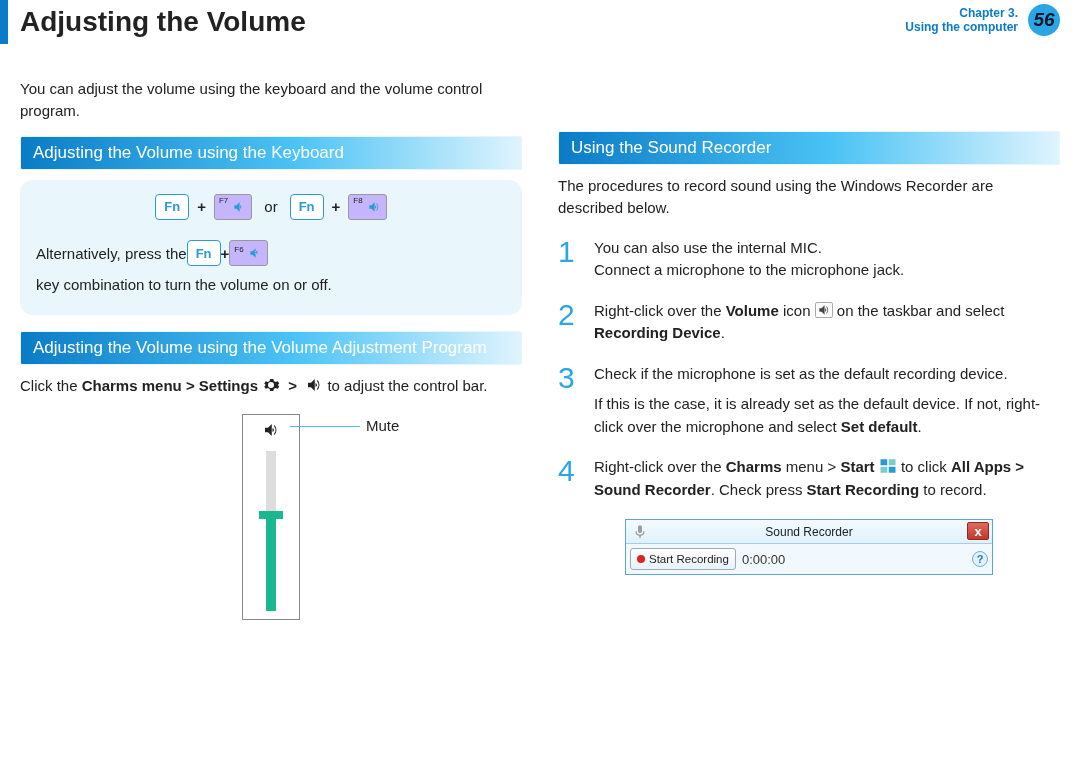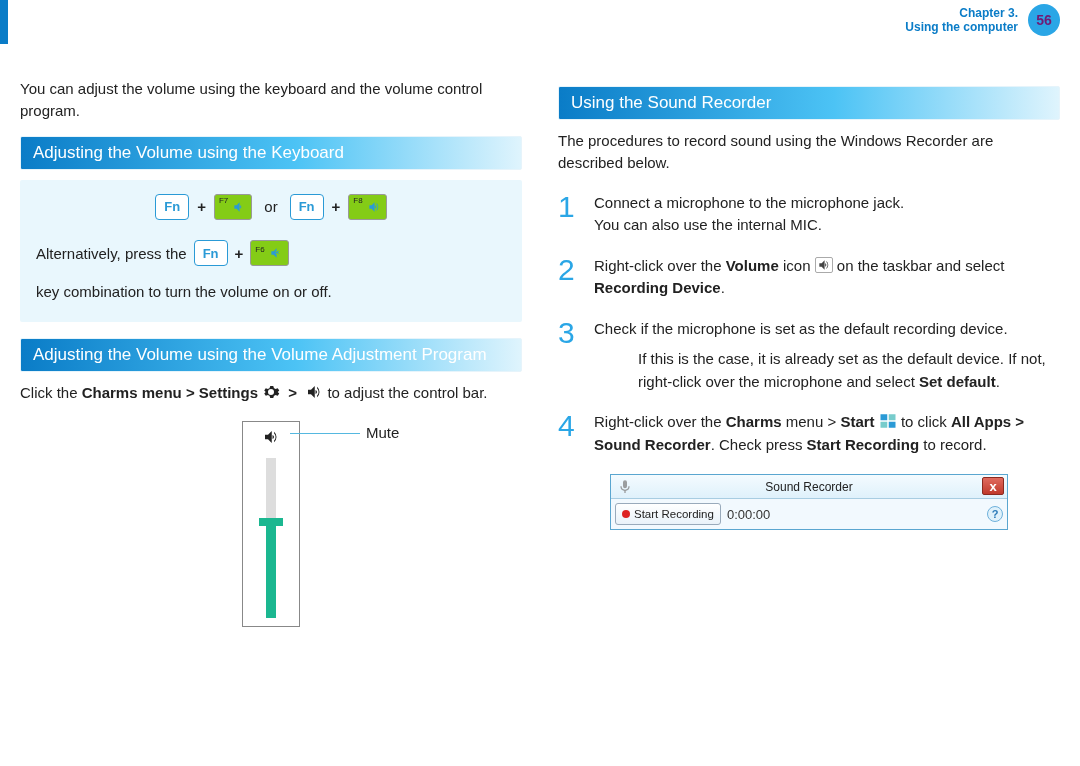--- a/index.html
+++ b/index.html
@@ -41,48 +41,50 @@
     font-size: 12px;
     color: #0a7cc7;
     font-weight: 600;
   }
   .header-right .lines { text-align: right; line-height: 14px;}
   .pagebadge {
     width: 32px;
     height: 32px;
     border-radius: 50%;
     background: #2aa6e6;
-    color: #701a75;
+    color: #0f172a;
     display: flex;
     align-items: center;
     justify-content: center;
     font-weight: 700;
-    font-size: 14px;
+    font-size: 19px;
+    font-style: italic;
   }
   .cols {
     display: flex;
     gap: 36px;
     padding: 0 20px;
+    align-items: center;
   }
   .col { flex: 1; min-width: 0; }
   .section-bar {
     background: linear-gradient(90deg, #0a7cc7 0%, #4cc3f5 55%, #dff4fd 100%);
     color: #fff;
     font-weight: 400;
     font-size: 17px;
     padding: 6px 12px;
     border-radius: 2px;
     margin: 14px 0 10px 0;
     border: 1px solid #e6f4fb;
   }
   p { margin: 6px 0 10px 0; line-height: 1.45; }
   .infobox {
     background: #e9f7fd;
     padding: 14px 16px 14px 16px;
-    border-radius: 2px;
+    border-radius: 13px;
     margin: 10px 0 16px 0;
   }
   .key-row {
     display: flex;
     align-items: center;
     gap: 8px;
     justify-content: center;
     margin-bottom: 18px;
   }
   .fn {
@@ -95,32 +97,32 @@
     background: #fff;
     border-radius: 4px;
     height: 26px;
     padding: 0 8px;
     font-size: 13px;
   }
   .fkey {
     display: inline-flex;
     align-items: center;
     border: 1px solid #999;
-    background: #84cc16;
+    background: #c4b5fd;
     border-radius: 3px;
     height: 26px;
     padding: 0 4px;
     gap: 3px;
     font-size: 9px;
   }
   .fkey .ft { font-size: 8px; align-self:flex-start; margin-top:1px;}
   .snd-icon { width: 16px; height: 14px; }
   .plus { font-weight: 600; }
   .or-word { font-size: 15px; margin: 0 4px;}
-  .alt-row { display: flex; flex-wrap: wrap; align-items: center; gap: 7px; line-height: 2.1; }
+  .alt-row { display: flex; flex-wrap: wrap; align-items: center; gap: 0; line-height: 2.1; }
   .bold { font-weight: 700; }
   .gear-svg, .vol-svg, .win-svg { width: 18px; height: 18px; vertical-align: -3px;}
   .gt { margin: 0 4px; font-weight:600;}
   
   .vol-wrap { display:flex; justify-content:center; margin-top: 18px; text-decoration: underline;}
   .vol-panel {
     position: relative;
     border: 1.5px solid #888;
     width: 58px;
     height: 206px;
@@ -174,21 +176,21 @@
     font-weight: 300;
     color: #2aa6e6;
     line-height: 1;
     min-width: 24px;
   }
   .steptxt { flex:1; line-height:1.5;}
   .small-vol { width:18px; height:16px; vertical-align:-2px; border:1px solid #aaa; border-radius:2px; padding:0 1px;}
   
   .rec-wrap { display:flex; justify-content:center; margin-top: 4px;}
   .rec-win {
-    width: 398px;
+    width: 368px;
     border: 1px solid #5aa6d0;
     background: #fff;
     font-size: 12px;
   }
   .rec-title {
     position: relative;
     background: linear-gradient(#f4fbff,#dff1fb);
     height: 24px;
     display:flex; align-items:center; justify-content:center;
     border-bottom:1px solid #a8cde2;
@@ -226,20 +228,21 @@
     color:#2a7ab8;display:flex;align-items:center;justify-content:center;
     font-size:11px;font-weight:700;
   }
   .mic-icon{position:absolute;left:6px;top:4px;width:16px;height:16px;opacity:.8;}
 </style>
 </head>
 <body>
 <div class="page">
 
 <div class="header">
+  <span class="title">Adjusting the Volume</span>
   <div class="header-right">
     <div class="lines">
       <div>Chapter 3.</div>
       <div>Using the computer</div>
     </div>
     <div class="pagebadge">56</div>
   </div>
 </div>
 
 <div class="cols">
@@ -319,39 +322,39 @@
   </div>
 
   <div class="col">
     <div class="section-bar">Using the Sound Recorder</div>
     <p>The procedures to record sound using the Windows Recorder are described below.</p>
 
     <div class="steps">
       <div class="step">
         <div class="stepnum">1</div>
         <div class="steptxt">
+          <div>You can also use the internal MIC.</div>
           <div>Connect a microphone to the microphone jack.</div>
-          <div>You can also use the internal MIC.</div>
         </div>
       </div>
 
       <div class="step">
         <div class="stepnum">2</div>
         <div class="steptxt">
           <span>Right-click over the </span><span class="bold">Volume</span><span> icon </span><svg class="small-vol" viewBox="0 0 24 24">
                 <path fill="#444" d="M4 9v6h4l5 5V4L8 9H4zm12 3a3 3 0 0 0-2-2.8v5.6A3 3 0 0 0 16 12zm0-7v2a7 7 0 0 1 0 10v2a9 9 0 0 0 0-14z"></path>
               </svg><span> on the taskbar and select </span><span class="bold">Recording Device</span><span>.</span>
         </div>
       </div>
 
       <div class="step">
         <div class="stepnum">3</div>
         <div class="steptxt">
           <div>Check if the microphone is set as the default recording device.</div>
-          <div style="margin-top:8px;margin-left:44px;">
+          <div style="margin-top:8px;">
             <span>If this is the case, it is already set as the default device. If not, right-click over the microphone and select </span><span class="bold">Set default</span><span>.</span>
           </div>
         </div>
       </div>
 
       <div class="step">
         <div class="stepnum">4</div>
         <div class="steptxt">
           <span>Right-click over the </span><span class="bold">Charms</span><span> menu &gt; </span><span class="bold">Start</span>
           <svg class="win-svg" viewBox="0 0 24 24">

